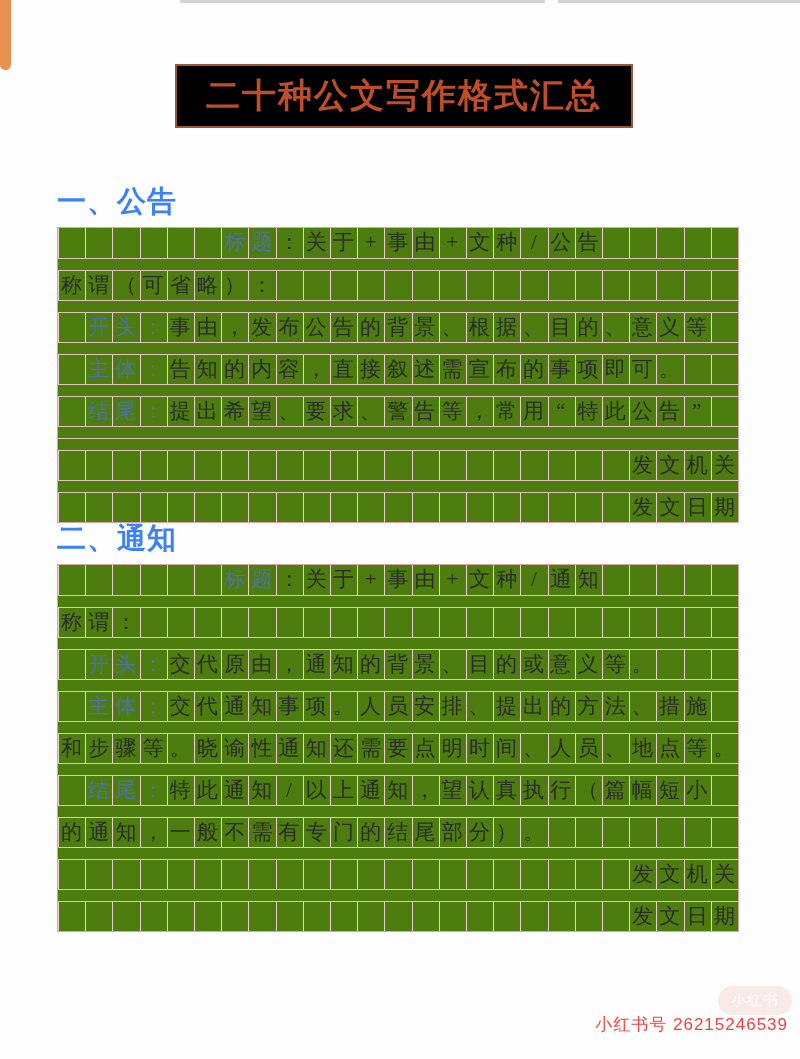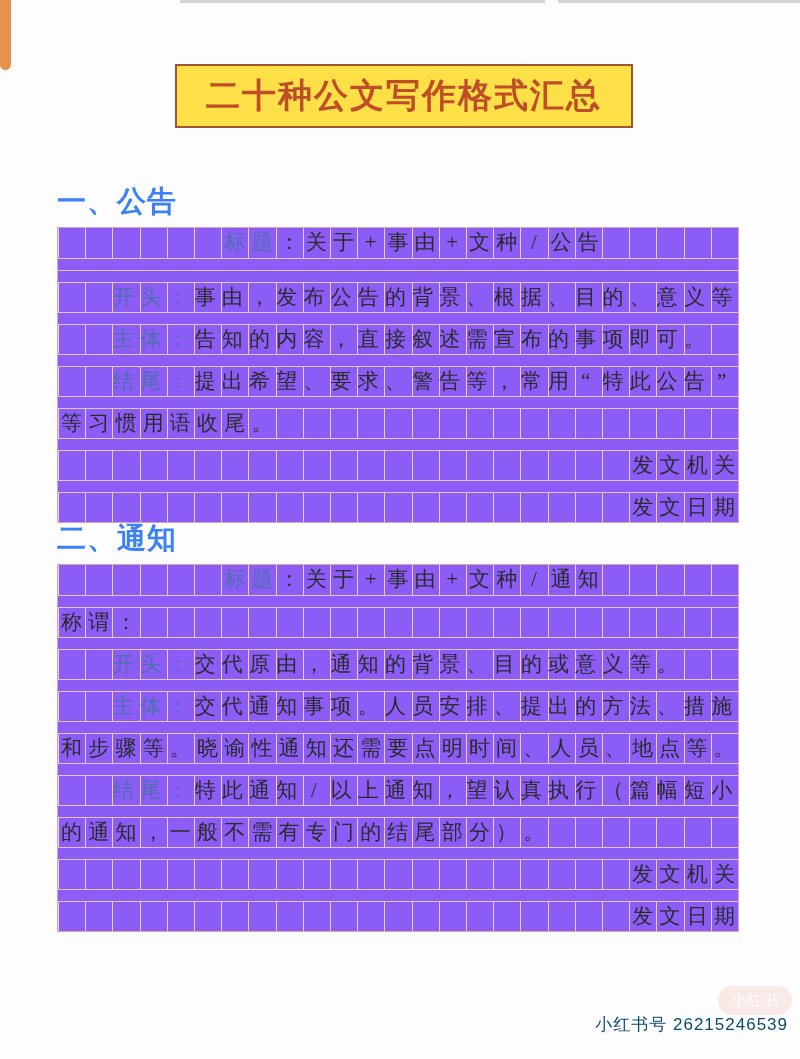--- a/index.html
+++ b/index.html
@@ -27,69 +27,69 @@
   .accent-bar{
     position:absolute;left:0;top:0;
     width:11px;height:70px;
     background:var(--accent);
     border-radius:0 0 6px 6px;
   }
   .title-box{
     margin:64px 0 0 175px;
     width:458px;height:64px;
     border:2px solid var(--title-border);
-    background:#fde047;
+    background:#000000;
     display:flex;align-items:center;justify-content:center;
   }
   .title-text{
     color:var(--title-red);
     font-size:34px;font-weight:800;letter-spacing:2px;
   }
   .content{padding-left:57px;}
   .sec-heading{
     font-size:29px;font-weight:800;color:#3b82f6;letter-spacing:1px;
     height:30px;line-height:30px;
   }
   .sec-heading.first{margin-top:58px;}
   .sec-heading.second{}
   .grid-paper{
     margin-top:11px;
     width:682px;
     border:1px solid var(--gborder);
-    background:#8b5cf6;
+    background:#4d7c0f;
   }
   .g-row{
     height:30px;
     border-top:1px solid var(--hline);
     background-image:repeating-linear-gradient(to right,var(--vline) 0 1px,transparent 1px 27.2px);
   }
   .grid-paper > .g-row:first-child{border-top:none;}
   .g-gap{height:12px;border-top:1px solid var(--hline);}
   .row-text{
     height:30px;line-height:28px;white-space:nowrap;
     font-family:"Liberation Serif","DejaVu Serif",serif;
     font-size:21px;color:var(--ink);padding-left:34px;
   }
   .ind-0{padding-left:0;}
-  .ind-2{padding-left:52px;}
+  .ind-2{padding-left:27px;}
   .ind-6{padding-left:163.2px;}
   .ta-r{text-align:right;}
   .ch{display:inline-block;width:27.2px;text-align:center;}
   .seg-blue{color:var(--blue);}
   .seg-ink{color:var(--ink);}
   .wm-badge{
     position:absolute;right:8px;top:986px;
     padding:5px 13px;border-radius:15px;
     background:#f6dcd7;opacity:.55;
     color:#ffffff;font-size:15px;letter-spacing:1px;
   }
   .wm-line{
     position:absolute;right:12px;top:1013px;
     font-size:17px;letter-spacing:1px;
-    color:#0c4a6e;
+    color:#ef4444;
   }
 </style>
 </head>
 <body>
 
 <div class="page">
 
   <div class="scan-line scan-line-1"></div>
   <div class="scan-line scan-line-2"></div>
   <div class="accent-bar"></div>
@@ -100,36 +100,36 @@
 
   <div class="content">
 
     <div>
       <div class="sec-heading first">一、公告</div>
       <div class="grid-paper">
         <div class="g-row">
           <div class="row-text cells ind-6"><span class="seg-blue"><span class="ch">标</span><span class="ch">题</span></span><span class="seg-ink"><span class="ch">：</span><span class="ch">关</span><span class="ch">于</span><span class="ch">+</span><span class="ch">事</span><span class="ch">由</span><span class="ch">+</span><span class="ch">文</span><span class="ch">种</span><span class="ch">/</span><span class="ch">公</span><span class="ch">告</span></span></div>
         </div>
         <div class="g-gap"></div>
+        <div class="g-row">
+          <div class="row-text cells ind-0"><span class="seg-ink"><span class="ch">称</span><span class="ch">谓</span><span class="ch">（</span><span class="ch">可</span><span class="ch">省</span><span class="ch">略</span><span class="ch">）</span><span class="ch">：</span></span></div>
+        </div>
         <div class="g-gap"></div>
         <div class="g-row">
           <div class="row-text cells ind-2"><span class="seg-blue"><span class="ch">开</span><span class="ch">头</span><span class="ch">：</span></span><span class="seg-ink"><span class="ch">事</span><span class="ch">由</span><span class="ch">，</span><span class="ch">发</span><span class="ch">布</span><span class="ch">公</span><span class="ch">告</span><span class="ch">的</span><span class="ch">背</span><span class="ch">景</span><span class="ch">、</span><span class="ch">根</span><span class="ch">据</span><span class="ch">、</span><span class="ch">目</span><span class="ch">的</span><span class="ch">、</span><span class="ch">意</span><span class="ch">义</span><span class="ch">等</span></span></div>
         </div>
         <div class="g-gap"></div>
         <div class="g-row">
           <div class="row-text cells ind-2"><span class="seg-blue"><span class="ch">主</span><span class="ch">体</span><span class="ch">：</span></span><span class="seg-ink"><span class="ch">告</span><span class="ch">知</span><span class="ch">的</span><span class="ch">内</span><span class="ch">容</span><span class="ch">，</span><span class="ch">直</span><span class="ch">接</span><span class="ch">叙</span><span class="ch">述</span><span class="ch">需</span><span class="ch">宣</span><span class="ch">布</span><span class="ch">的</span><span class="ch">事</span><span class="ch">项</span><span class="ch">即</span><span class="ch">可</span><span class="ch">。</span></span></div>
         </div>
         <div class="g-gap"></div>
         <div class="g-row">
           <div class="row-text cells ind-2"><span class="seg-blue"><span class="ch">结</span><span class="ch">尾</span><span class="ch">：</span></span><span class="seg-ink"><span class="ch">提</span><span class="ch">出</span><span class="ch">希</span><span class="ch">望</span><span class="ch">、</span><span class="ch">要</span><span class="ch">求</span><span class="ch">、</span><span class="ch">警</span><span class="ch">告</span><span class="ch">等</span><span class="ch">，</span><span class="ch">常</span><span class="ch">用</span><span class="ch">“</span><span class="ch">特</span><span class="ch">此</span><span class="ch">公</span><span class="ch">告</span><span class="ch">”</span></span></div>
         </div>
         <div class="g-gap"></div>
-        <div class="g-row">
-          <div class="row-text cells ind-0"><span class="seg-ink"><span class="ch">等</span><span class="ch">习</span><span class="ch">惯</span><span class="ch">用</span><span class="ch">语</span><span class="ch">收</span><span class="ch">尾</span><span class="ch">。</span></span></div>
-        </div>
         <div class="g-gap"></div>
         <div class="g-row">
           <div class="row-text cells ta-r"><span class="seg-ink"><span class="ch">发</span><span class="ch">文</span><span class="ch">机</span><span class="ch">关</span></span></div>
         </div>
         <div class="g-gap"></div>
         <div class="g-row">
           <div class="row-text cells ta-r"><span class="seg-ink"><span class="ch">发</span><span class="ch">文</span><span class="ch">日</span><span class="ch">期</span></span></div>
         </div>
       </div>
     </div>

